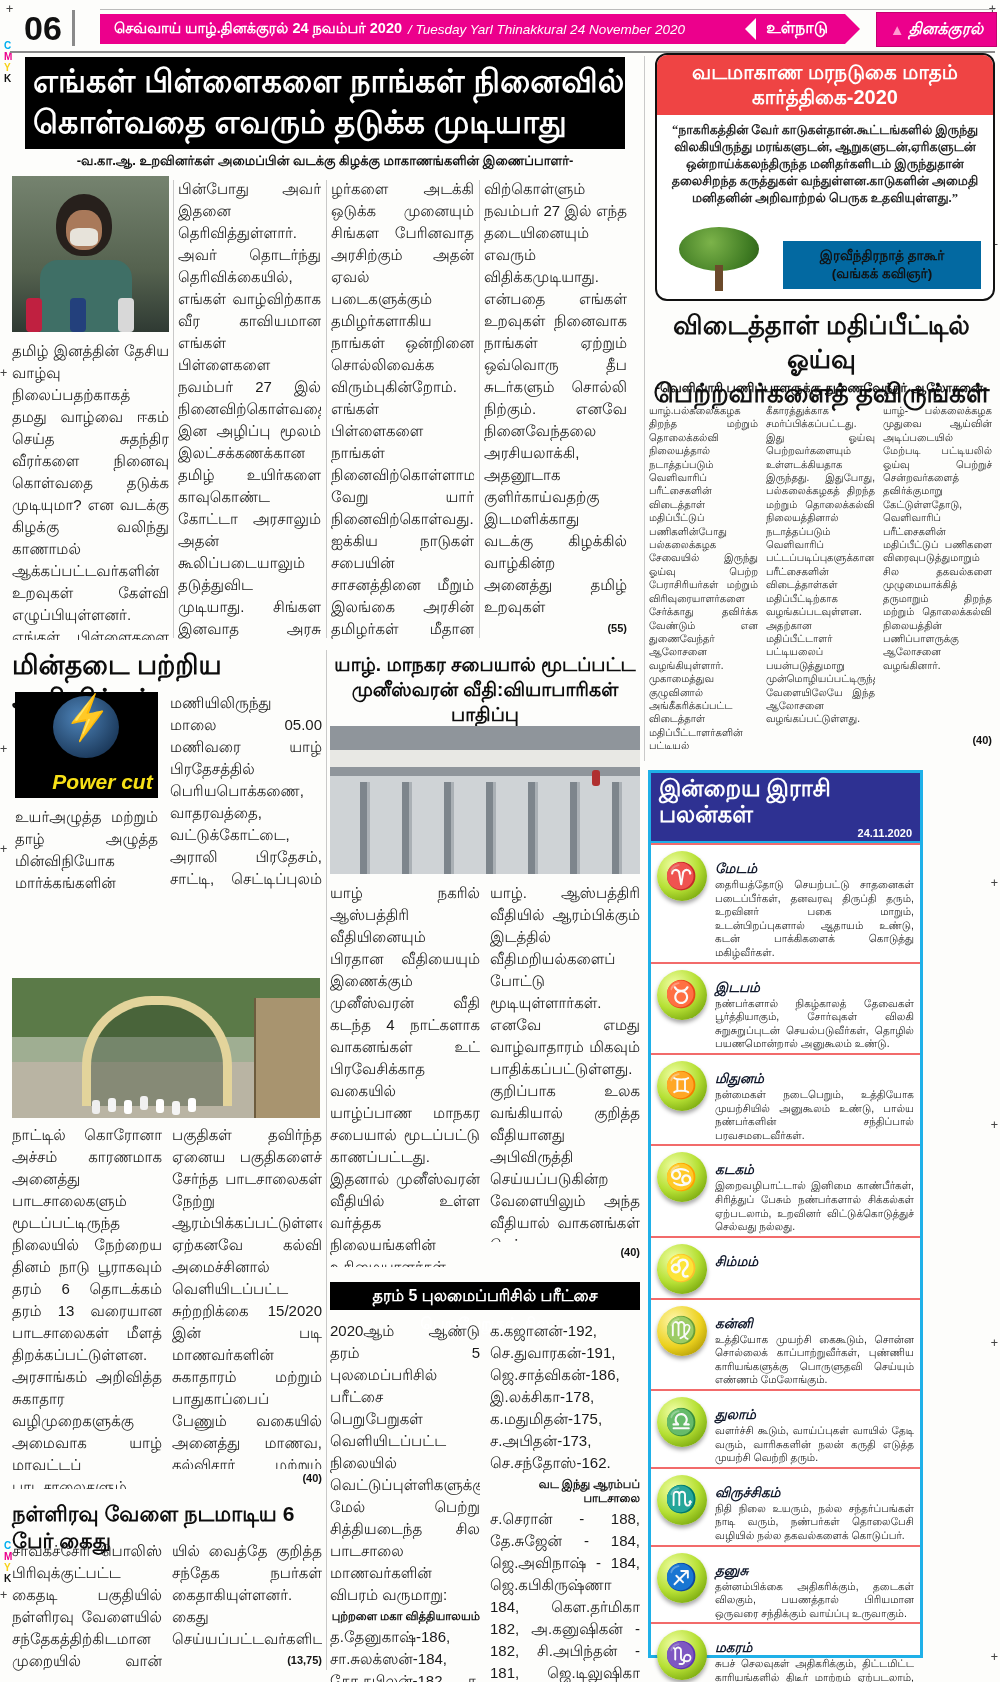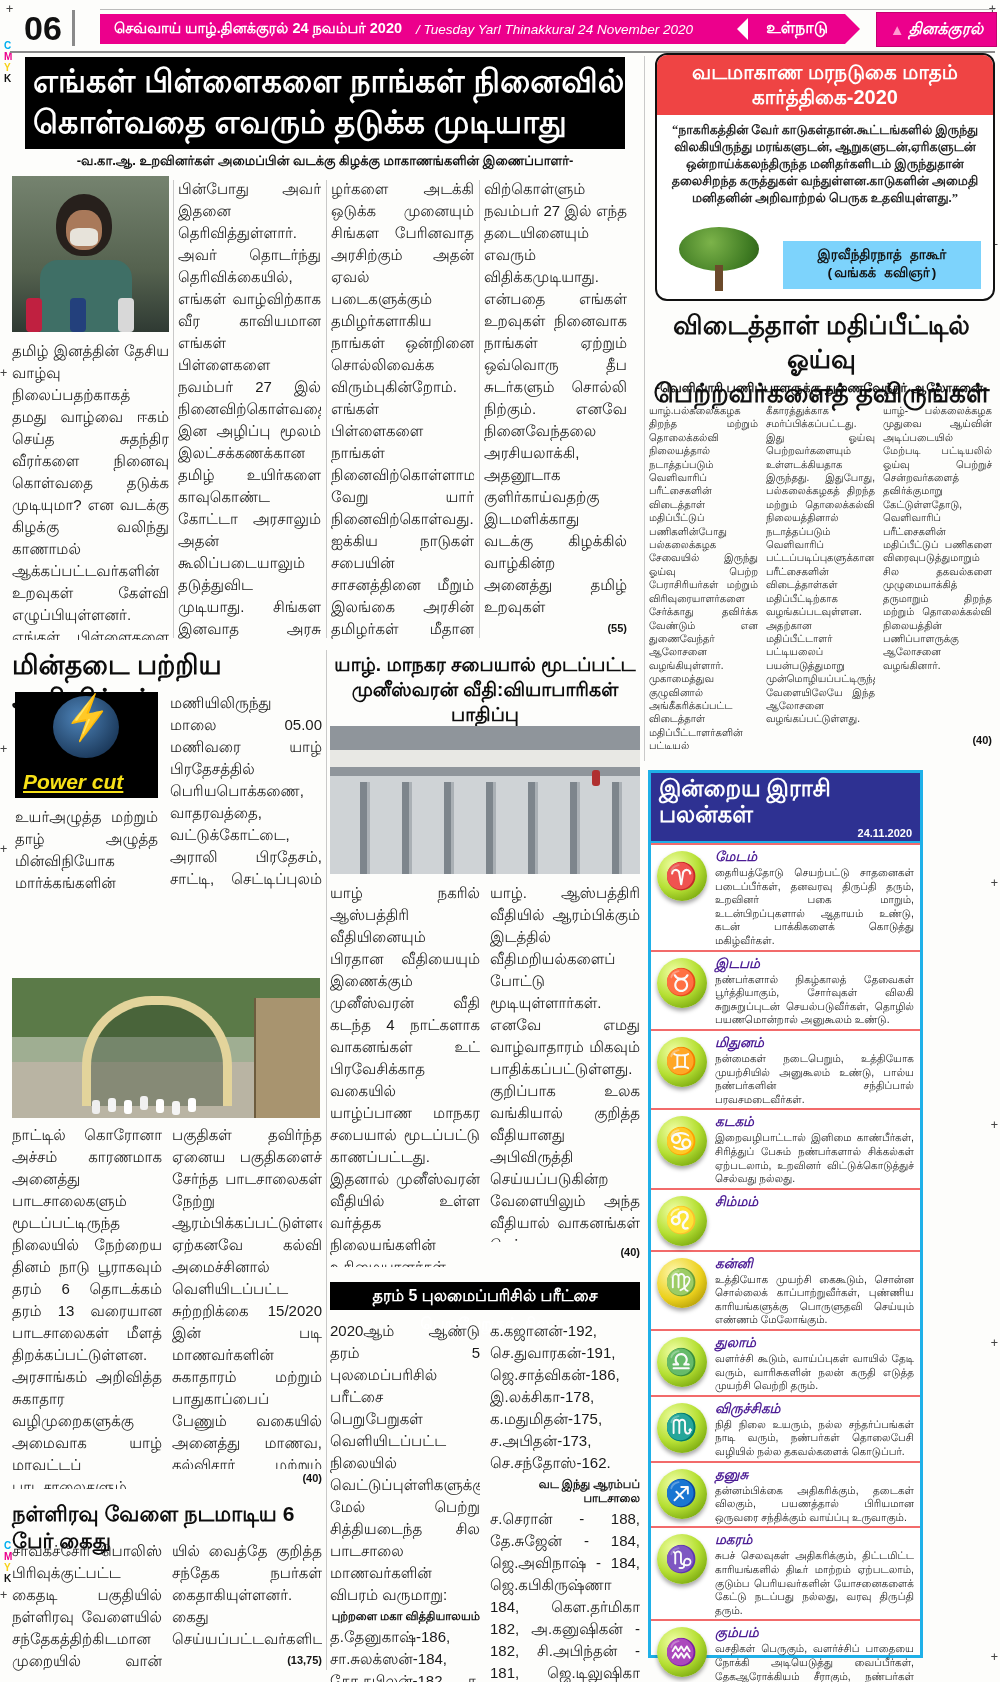--- a/index.html
+++ b/index.html
@@ -6,21 +6,21 @@
   .page{position:relative;width:1000px;height:1682px;background:#fdfdfb;margin:0 auto;overflow:hidden;
         font-family:"Liberation Sans", sans-serif;color:#111;}
   .abs{position:absolute;}
   .crop{position:absolute;font:12px "DejaVu Sans Mono",monospace;color:#444;}
   .cmyk{position:absolute;left:4px;display:flex;flex-direction:column;font:bold 10px "Liberation Sans",sans-serif;line-height:11px;}
   .cmyk span:nth-child(1){color:#00aeef}.cmyk span:nth-child(2){color:#ec008c}
   .cmyk span:nth-child(3){color:#f7d117}.cmyk span:nth-child(4){color:#111}
   .pageno{left:24px;top:10px;font:bold 34px "Liberation Sans",sans-serif;padding-right:10px;border-right:3px solid #8a8a8a;line-height:36px;}
   .topline{left:100px;top:9px;width:895px;height:1px;background:#bbb;}
   .hdrbar{left:100px;top:14px;width:760px;height:30px;background:#ec008c;color:#fff;display:flex;align-items:center;
-          padding:0 26px 0 14px;box-sizing:border-box;clip-path:polygon(0 0,calc(100% - 15px) 0,100% 50%,calc(100% - 15px) 100%,0 100%);gap:8px;}
+          padding:0 26px 0 14px;box-sizing:border-box;clip-path:polygon(0 0,calc(100% - 15px) 0,100% 50%,calc(100% - 15px) 100%,0 100%);}
   .hdrbar .t{font-weight:bold;font-size:14.5px;white-space:nowrap;}
   .hdrbar .e{font-size:13.5px;margin-left:6px;white-space:nowrap;font-style:italic;}
   .hdrbar .sp{flex:1;}
   .chev{width:0;height:0;border-top:11px solid transparent;border-bottom:11px solid transparent;border-right:11px solid #fff;margin-right:10px;}
   .badge{font-weight:bold;font-size:16px;margin-right:6px;white-space:nowrap;}
   .logo{left:876px;top:12px;width:119px;height:33px;background:#ec008c;color:#fff;display:flex;align-items:center;justify-content:center;gap:4px;border:1px solid #c4006f;}
   .logo .tri{color:#ff9ad1;font-size:15px;line-height:15px;}
   .logo .lt{font:italic bold 16px "Liberation Serif",serif;}
   .hdrrule{left:10px;top:51px;width:985px;height:2px;background:#8a8a8a;}
   .blackbox{left:25px;top:57px;width:600px;height:92px;background:#000;color:#fff;padding:4px 8px;box-sizing:border-box;}
@@ -31,41 +31,41 @@
   .endmark{text-align:right;font-size:11px;font-weight:bold;padding-right:4px;margin-top:2px;}
   .vrule{position:absolute;width:1px;background:#c9c9c9;}
   .h2{position:absolute;font-weight:bold;color:#0c0c0c;}
   .center{text-align:center;}
   .treebox{left:655px;top:53px;width:340px;height:248px;border:2.5px solid #111;border-radius:12px;box-sizing:border-box;background:#fff;overflow:hidden;}
   .treetitle{background:#ef4444;color:#fff;text-align:center;font-weight:bold;font-size:20px;line-height:25px;padding:5px 2px;}
   .treequote{font:bold 12.5px/17px "Liberation Serif",serif;padding:7px 10px 4px 10px;text-align:center;color:#222;}
   .treeimg{position:absolute;left:16px;bottom:8px;width:92px;height:64px;}
   .canopy{position:absolute;left:6px;top:0;width:80px;height:44px;border-radius:50%;background:radial-gradient(circle at 40% 35%,#7cb34a,#3e7a22 70%,#2c5a17);}
   .trunk{position:absolute;left:42px;bottom:0;width:8px;height:26px;background:#6b4a2b;}
-  .authbox{position:absolute;right:12px;bottom:10px;width:190px;background:#7dd3fc;padding:6px 4px;text-align:center;font-weight:bold;font-size:13.5px;line-height:18px;font-family:Liberation Mono, monospace;}
+  .authbox{position:absolute;right:12px;bottom:10px;width:190px;background:#0369a1;padding:6px 4px;text-align:center;font-weight:bold;font-size:13.5px;line-height:18px;font-family:Liberation Sans, sans-serif;}
   .evalhead{left:648px;top:308px;width:347px;text-align:center;font-weight:bold;font-size:26px;line-height:34px;}
   .evalby{left:648px;top:381px;width:347px;text-align:center;font-weight:bold;font-size:12.5px;}
   .pcbox{left:15px;top:692px;width:143px;height:106px;background:#000;overflow:hidden;}
   .bulb{position:absolute;left:38px;top:4px;width:66px;height:62px;border-radius:50%;background:radial-gradient(circle at 40% 35%,#4d83b8,#1c3a5c 75%,#0c1c30);}
   .bolt{position:absolute;left:48px;top:2px;font-size:40px;color:#f7e017;transform:rotate(-12deg);}
-  .pclabel{position:absolute;left:8px;bottom:4px;width:100%;text-align:left;font:italic bold 21px "Liberation Sans",sans-serif;color:#f7e017;text-decoration:underline;}
+  .pclabel{position:absolute;left:16px;bottom:4px;width:100%;text-align:center;font:italic bold 21px "Liberation Sans",sans-serif;color:#f7e017;}
   .resulthead{left:330px;top:1282px;width:310px;height:28px;background:#000;color:#fff;font-weight:bold;font-size:16px;line-height:28px;text-align:center;}
   .schoolname{font-weight:bold;text-align:right;font-family:"Liberation Serif",serif;}
   .horo{left:648px;top:770px;width:275px;height:888px;border:3px solid #1fb0e8;box-sizing:border-box;background:#fff;}
   .horohead{background:#2e3192;color:#fff;padding:3px 8px 2px 8px;border-bottom:2px solid #1fb0e8;}
   .horohead .ht{font:bold 23px/26px "Liberation Serif",serif;}
   .horohead .hd{text-align:right;font-size:11px;line-height:11px;font-weight:bold;}
   .zrow{display:flex;align-items:flex-start;gap:8px;padding:4px 6px 2px 6px;border-top:2px solid #f26b6b;min-height:62px;box-sizing:border-box;}
   .zrow:first-of-type{border-top:none;}
   .zod{flex:0 0 50px;width:50px;height:50px;border-radius:50%;margin-top:2px;
        background:radial-gradient(circle at 35% 30%,#f2ffa8,#b6e034 50%,#6a9a05 90%);
        box-shadow:0 3px 4px rgba(0,0,0,.35);display:flex;align-items:center;justify-content:center;
        font-size:26px;color:#2c4000;}
   .zod.gold{background:radial-gradient(circle at 35% 30%,#fff8b0,#ecd11e 55%,#a08c00 92%);color:#4a3c00;}
-  .zname{font:italic bold 13.5px "Liberation Serif",serif;color:#4c1d95;}
+  .zname{font:italic bold 13.5px "Liberation Serif",serif;color:#0f172a;margin-top:12px;}
   .ztext{font-size:10.4px;line-height:13.6px;text-align:justify;color:#222;}
   
   .p-press{left:12px;top:176px;width:157px;height:156px;background:linear-gradient(#75836f,#55624f 60%,#2f3a33);}
   .p-press .head{position:absolute;left:44px;top:18px;width:56px;height:62px;border-radius:50% 50% 45% 45%;background:#27201c;}
   .p-press .face{position:absolute;left:54px;top:34px;width:36px;height:40px;border-radius:45%;background:#a9795a;}
   .p-press .mask{position:absolute;left:58px;top:52px;width:28px;height:18px;border-radius:30%;background:#e7e3da;}
   .p-press .shirt{position:absolute;left:28px;top:84px;width:92px;height:72px;border-radius:18px 18px 0 0;background:#3f6f66;}
   .p-press .m1,.p-press .m2,.p-press .m3{position:absolute;bottom:0;width:16px;height:34px;border-radius:4px;}
   .p-press .m1{left:14px;background:#c02040;}
   .p-press .m2{left:58px;background:#23407c;}

